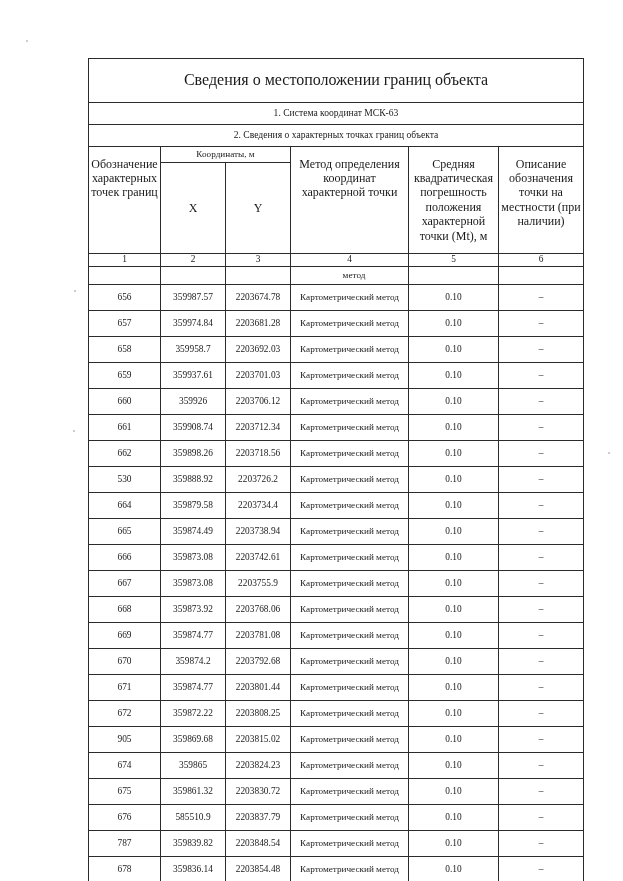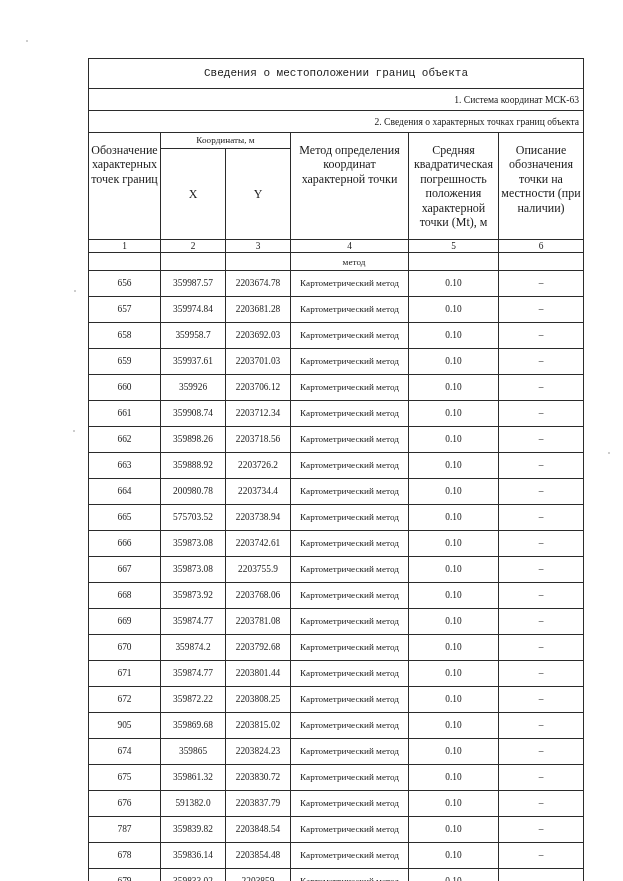--- a/index.html
+++ b/index.html
@@ -42,27 +42,26 @@
     border: 1px solid #2b2b2b;
     padding: 1px 2px;
     font-size: 9.2px;
     line-height: 1.16;
     vertical-align: middle;
     text-align: center;
     word-wrap: break-word;
   }
   td.title-cell {
     text-align: center;
-    font-size: 11px;
+    font-size: 16px;
     height: 17px;
-    padding: 6px;
-    font-family: Liberation Mono, monospace;
+    padding: 12px;
   }
   td.section-cell {
-    text-align: right;
+    text-align: center;
     font-size: 9.6px;
     height: 17px;
     padding: 2px 4px;
   }
   td.head-cell {
     font-size: 12px;
     line-height: 1.2;
     padding: 10px 1px;
     vertical-align: top;
   }
@@ -220,38 +219,38 @@
         </tr>
         <tr>
           <td class="data-cell">662</td>
           <td class="data-cell">359898.26</td>
           <td class="data-cell">2203718.56</td>
           <td class="data-cell method-cell">Картометрический метод</td>
           <td class="data-cell">0.10</td>
           <td class="data-cell">–</td>
         </tr>
         <tr>
-          <td class="data-cell">663</td>
+          <td class="data-cell">530</td>
           <td class="data-cell">359888.92</td>
           <td class="data-cell">2203726.2</td>
           <td class="data-cell method-cell">Картометрический метод</td>
           <td class="data-cell">0.10</td>
           <td class="data-cell">–</td>
         </tr>
         <tr>
           <td class="data-cell">664</td>
-          <td class="data-cell">200980.78</td>
+          <td class="data-cell">359879.58</td>
           <td class="data-cell">2203734.4</td>
           <td class="data-cell method-cell">Картометрический метод</td>
           <td class="data-cell">0.10</td>
           <td class="data-cell">–</td>
         </tr>
         <tr>
           <td class="data-cell">665</td>
-          <td class="data-cell">575703.52</td>
+          <td class="data-cell">359874.49</td>
           <td class="data-cell">2203738.94</td>
           <td class="data-cell method-cell">Картометрический метод</td>
           <td class="data-cell">0.10</td>
           <td class="data-cell">–</td>
         </tr>
         <tr>
           <td class="data-cell">666</td>
           <td class="data-cell">359873.08</td>
           <td class="data-cell">2203742.61</td>
           <td class="data-cell method-cell">Картометрический метод</td>
@@ -325,21 +324,21 @@
         <tr>
           <td class="data-cell">675</td>
           <td class="data-cell">359861.32</td>
           <td class="data-cell">2203830.72</td>
           <td class="data-cell method-cell">Картометрический метод</td>
           <td class="data-cell">0.10</td>
           <td class="data-cell">–</td>
         </tr>
         <tr>
           <td class="data-cell">676</td>
-          <td class="data-cell">591382.0</td>
+          <td class="data-cell">585510.9</td>
           <td class="data-cell">2203837.79</td>
           <td class="data-cell method-cell">Картометрический метод</td>
           <td class="data-cell">0.10</td>
           <td class="data-cell">–</td>
         </tr>
         <tr>
           <td class="data-cell">787</td>
           <td class="data-cell">359839.82</td>
           <td class="data-cell">2203848.54</td>
           <td class="data-cell method-cell">Картометрический метод</td>

